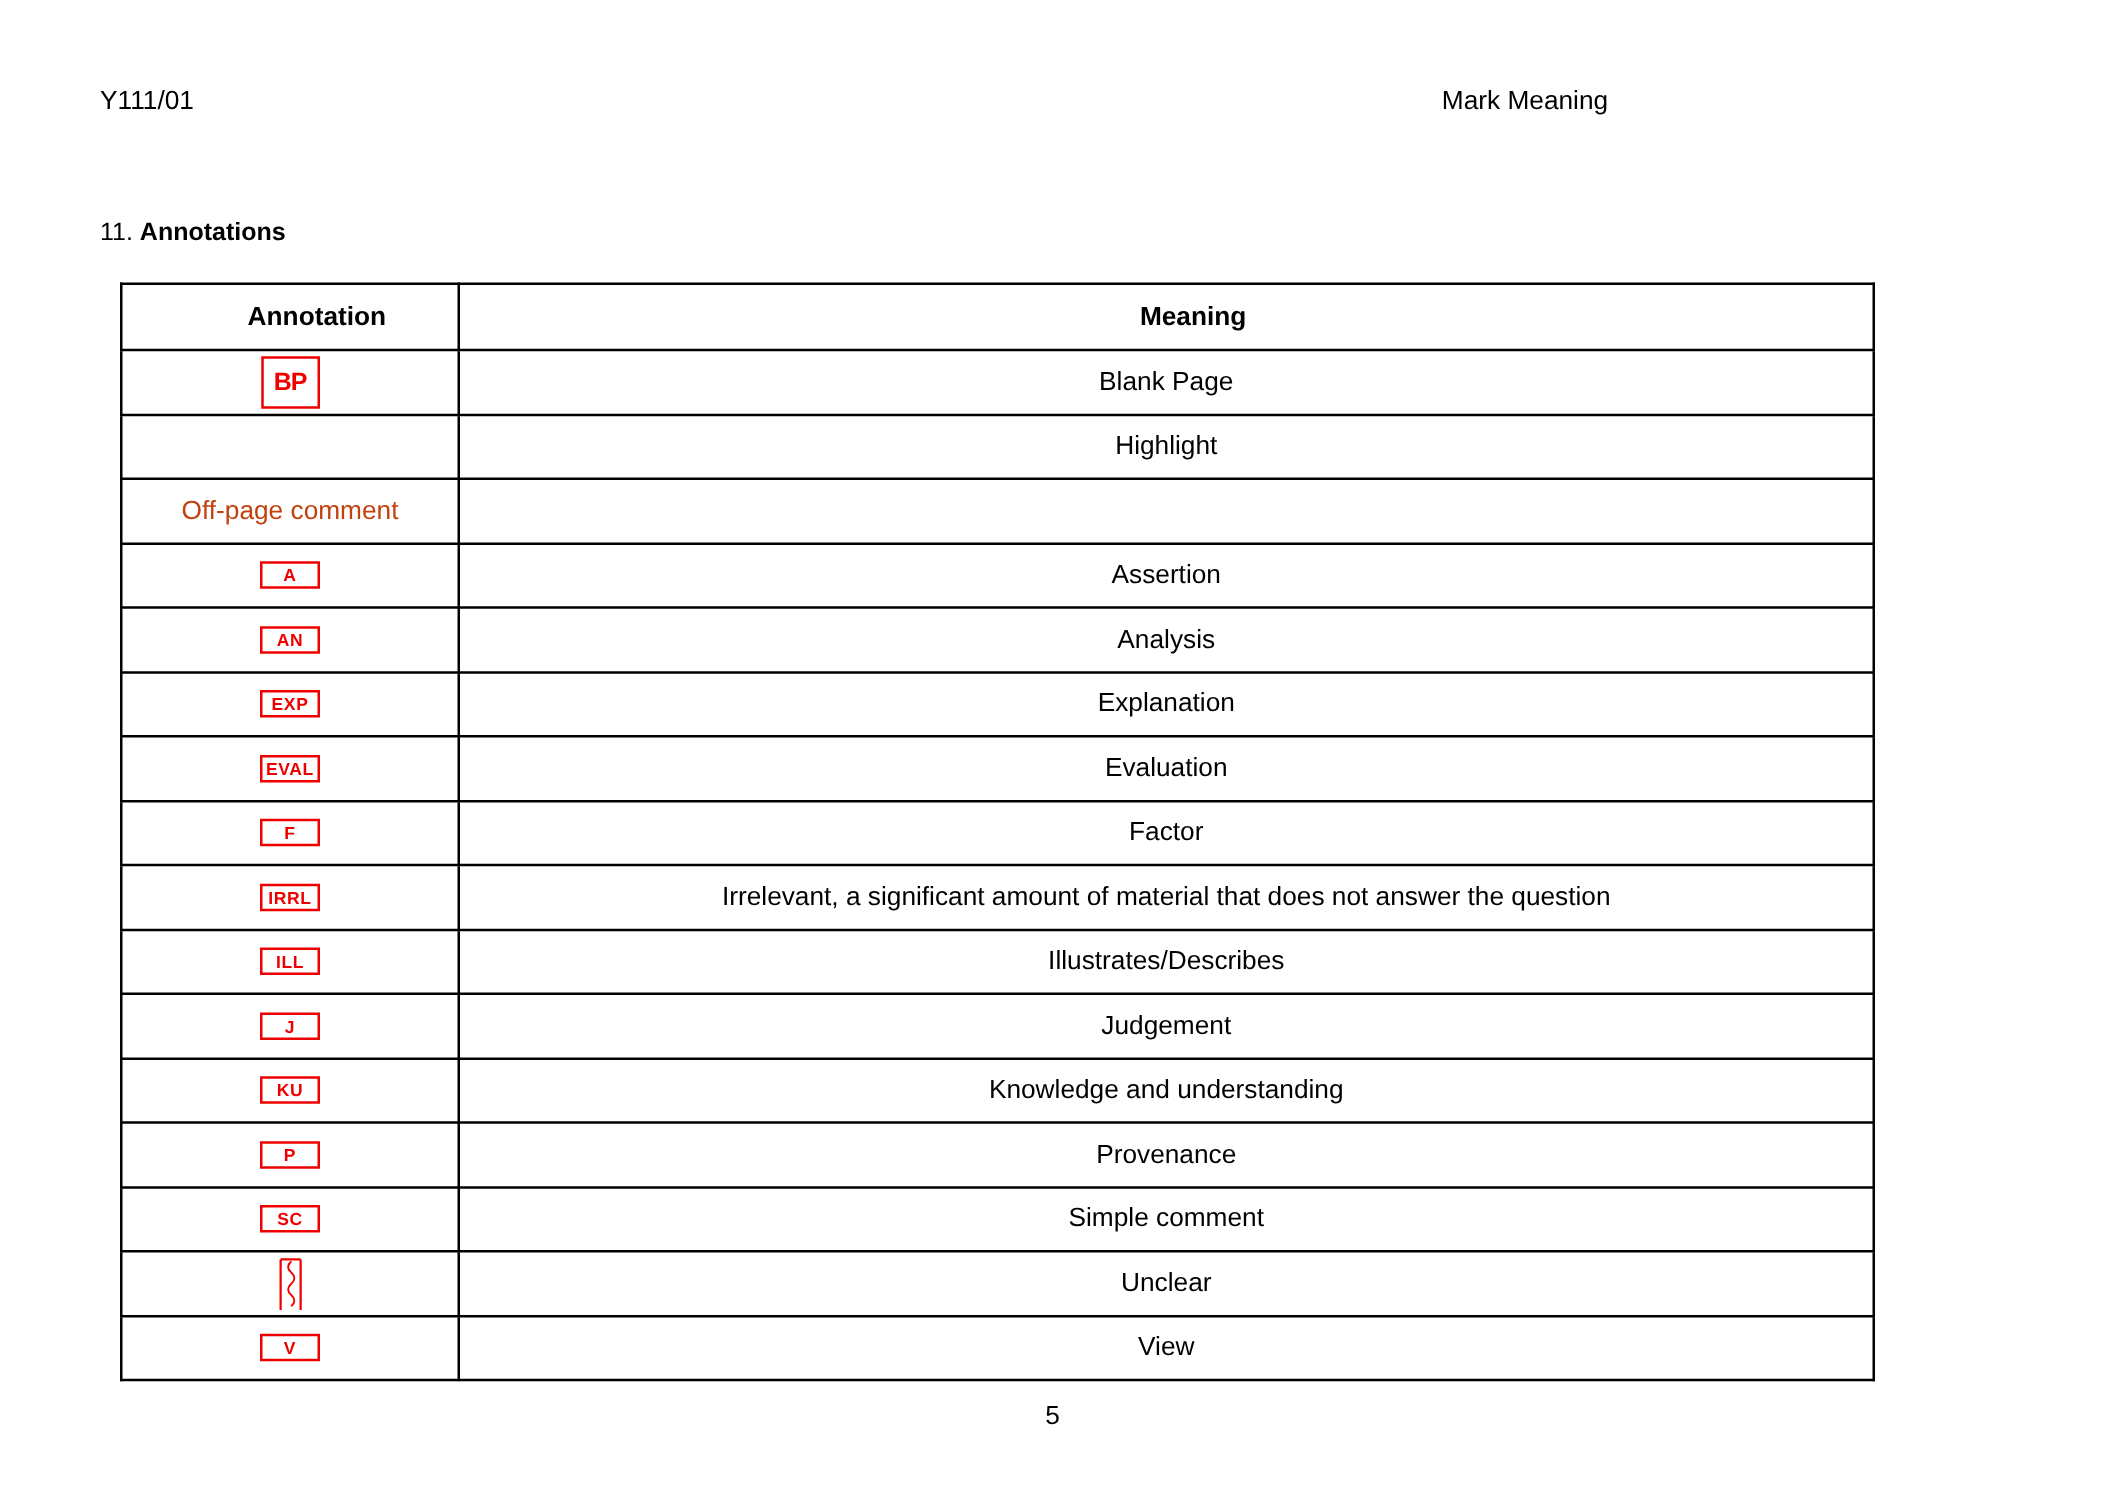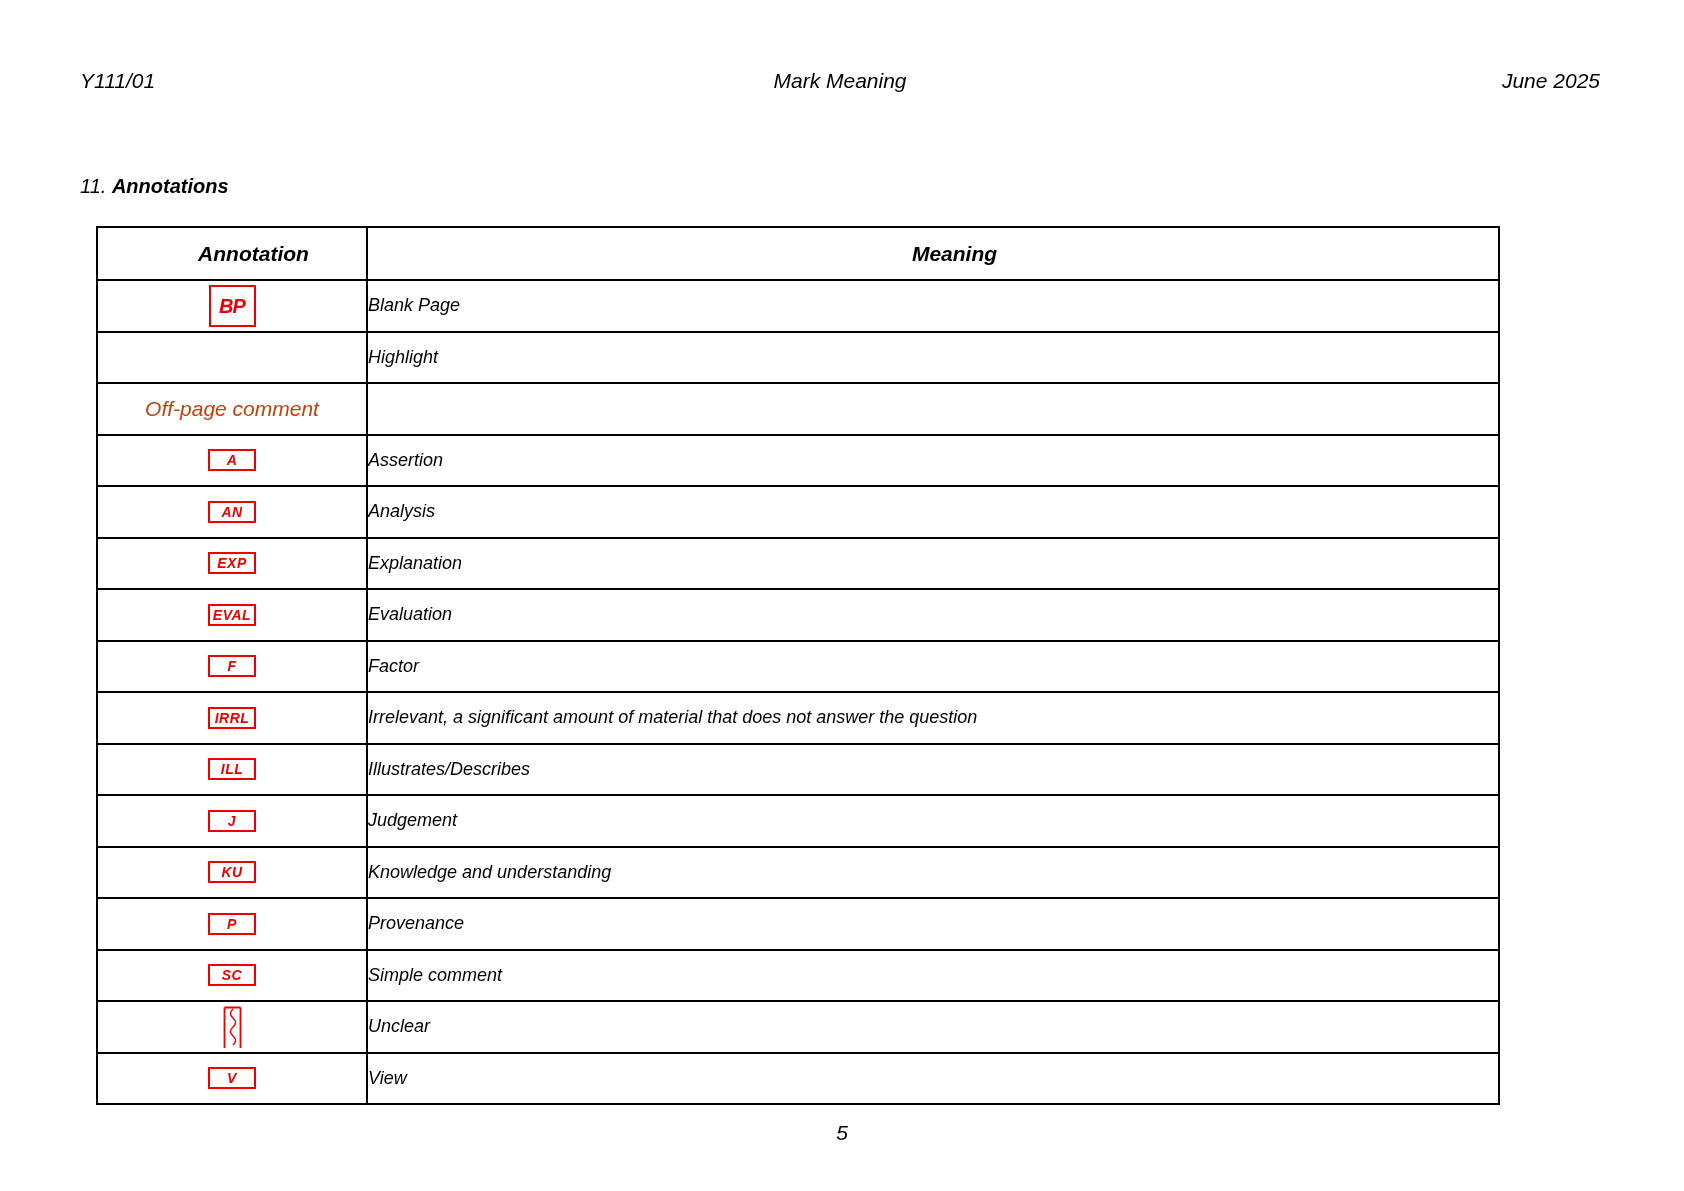--- a/index.html
+++ b/index.html
@@ -7,21 +7,21 @@
     --line-black:#000000;
   }
   *{box-sizing:border-box;}
   html,body{margin:0;padding:0;}
   body{
     width:1684px;height:1191px;
     background:#ffffff;
     font-family:"Liberation Sans", sans-serif;
     color:#000;
   }
-  .page{width:1684px;height:1191px;position:relative;font-style:italic;}
+  .page{width:1684px;height:1191px;position:relative;}
 
   
   .page-header{
     display:flex;align-items:flex-start;
     padding:68px 84px 0 80px;
     font-size:21px;line-height:1.2;
   }
   .page-header .h-left{flex:1;text-align:left;}
   .page-header .h-center{flex:1;text-align:center;}
   .page-header .h-right{flex:1;text-align:right;}
@@ -49,22 +49,22 @@
   .annotations-table thead tr{height:53px;}
   .annotations-table tbody tr{height:51.5px;}
   .annotations-table th{
     font-size:21px;font-weight:bold;text-align:center;padding-left:43px;
   }
   .cell-annotation{
     text-align:center;
     vertical-align:middle;
   }
   .cell-meaning{
-    font-size:18px;
-    text-align:left;
+    font-size:21px;
+    text-align:center;
     padding-left:10px;
   }
   .annotation-text{font-size:21px;color:#c2410c;}
 
   
   .stamp{
     display:inline-flex;align-items:center;justify-content:center;
     width:48px;height:22px;
     border:2px solid var(--stamp-red);
     color:var(--stamp-red);
@@ -89,21 +89,20 @@
   }
 </style>
 </head>
 <body>
 
 <div class="page">
 
   <div class="page-header">
     <span class="h-left">Y111/01</span>
     <span class="h-center">Mark Meaning</span>
-    <span class="h-right">June 2025</span>
   </div>
 
   <div class="section-heading">
     <span class="sec-num">11.</span>
     <span class="sec-title">Annotations</span>
   </div>
 
   <table class="annotations-table">
     <colgroup>
       <col style="width:270px">

